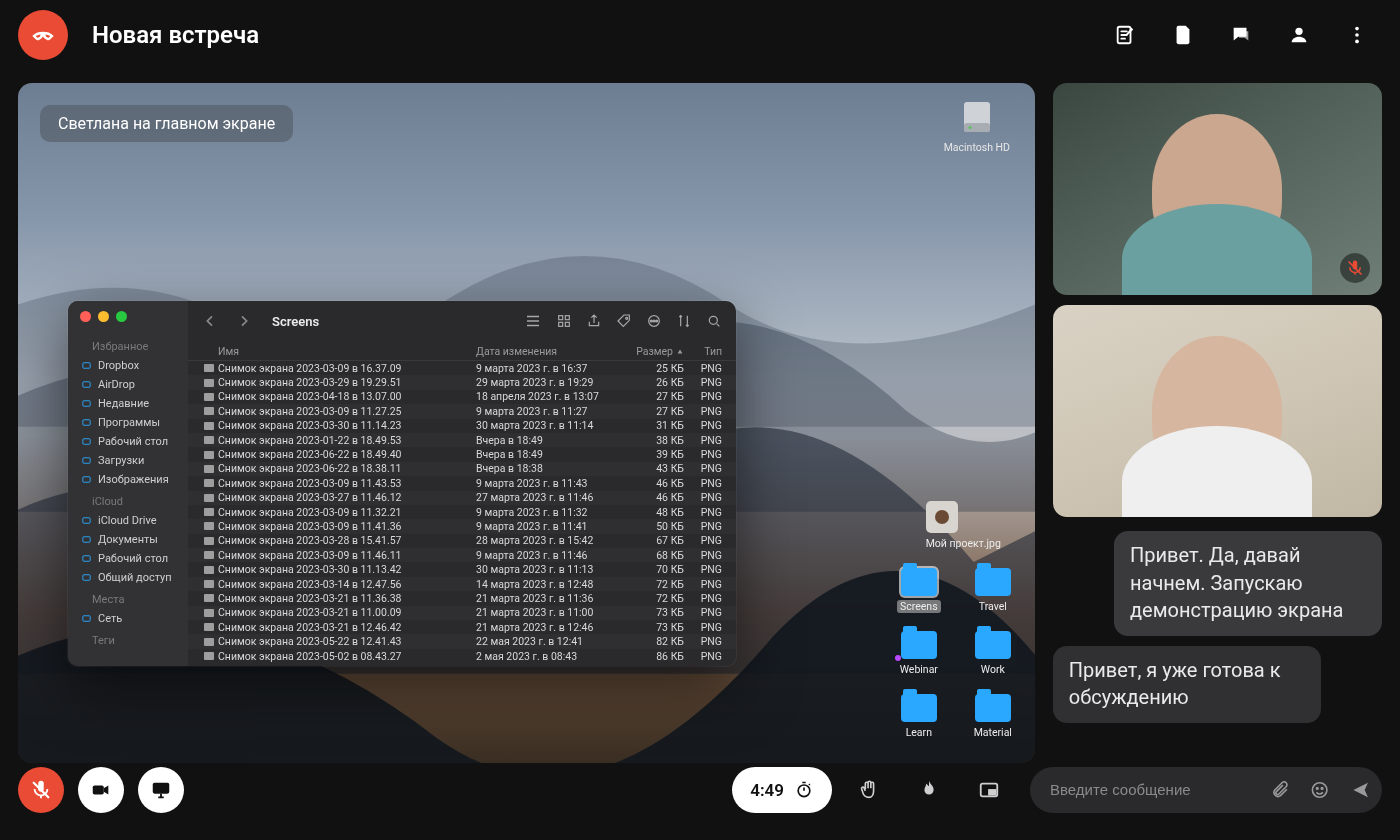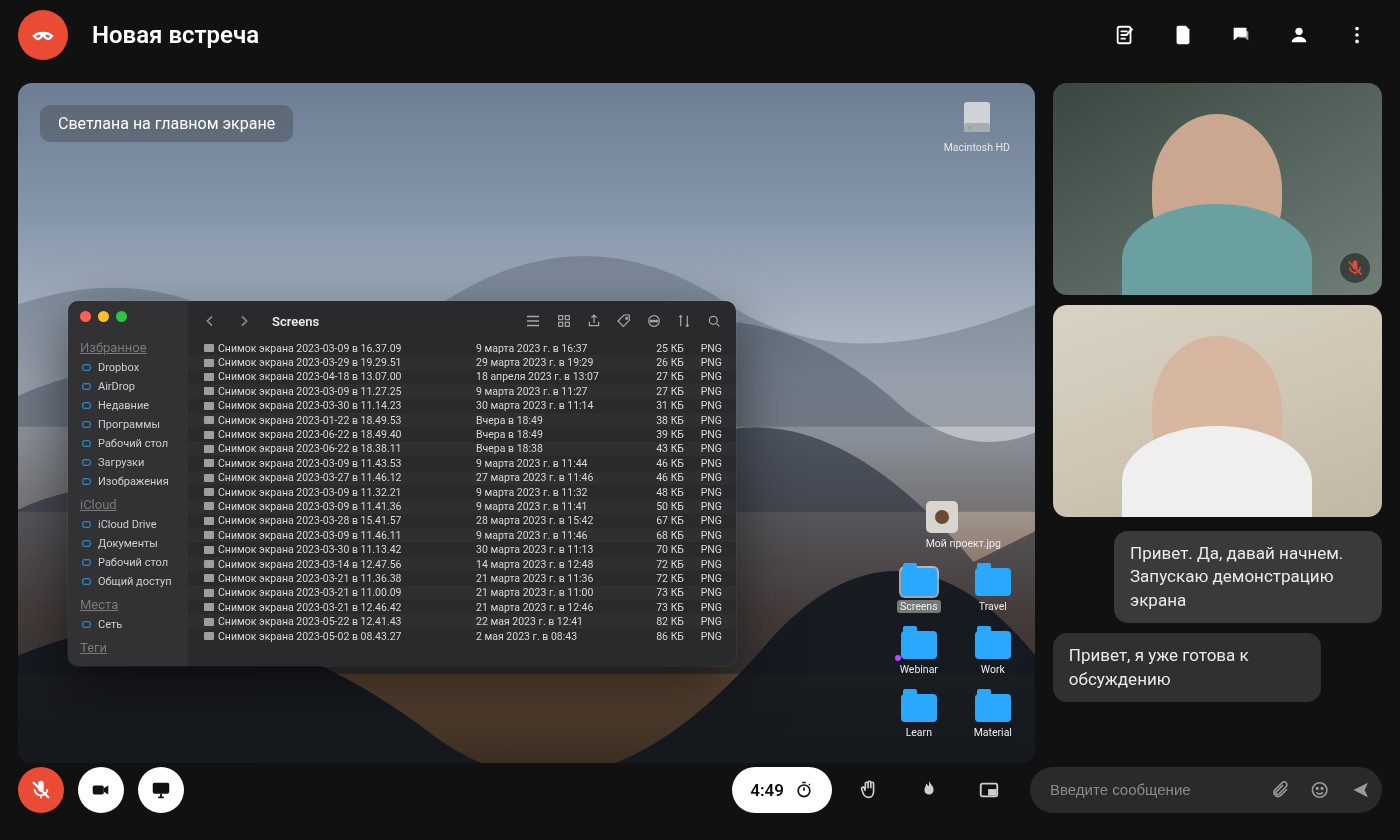--- a/index.html
+++ b/index.html
@@ -103,21 +103,21 @@
     font-size:11px;
   }
   .finder-sidebar {
     width:120px; background:#323234;
     padding:10px 0 0 0;
     color:#b9b9bb;
   }
   .traffic { display:flex; gap:7px; padding:0 0 12px 12px; }
   .traffic span { width:11px; height:11px; border-radius:50%; }
   .tr-r{background:#ff5f57;} .tr-y{background:#febc2e;} .tr-g{background:#28c840;}
-  .fs-section { font-size:13px; color:#7a7a7c; padding:6px 12px 3px;text-decoration:underline; }
+  .fs-section { font-size:11px; color:#7a7a7c; padding:6px 24px 3px; }
   .fs-item { display:flex; align-items:center; gap:6px; padding:3px 12px; color:#cfcfd1; }
   .fs-item .fs-ic { width:12px; height:12px; display:inline-flex; align-items:center; justify-content:center; color:#2aa8ff; }
 
   .finder-main { flex:1; display:flex; flex-direction:column; min-width:0; }
   .finder-toolbar {
     height:40px; display:flex; align-items:center; gap:14px;
     padding:0 14px; color:#c8c8ca;
   }
   .ft-nav { display:flex; gap:18px; color:#8a8a8c; }
   .ft-title { font-size:13px; font-weight:600; color:#eaeaea; margin-left:6px; }
@@ -179,21 +179,21 @@
     display:flex; align-items:center; justify-content:center;
   }
   .mic-muted svg{ color:#e94b35; }
 
   .chat-area { flex:1; display:flex; flex-direction:column; gap:10px; padding-top:4px;}
   .bubble {
     max-width: 268px;
     background:#303033;
     border-radius:14px;
     padding:11px 16px;
-    font-size:17px; line-height:1.38;
+    font-size:20px; line-height:1.38;
     color:#eaeaea;
   }
   .bubble.right { align-self:flex-end; background:#3a3a3d; }
   .bubble.left { align-self:flex-start; }
 
   
   .footer {
     position:absolute; left:0; right:0; bottom:12px;
     height:77px;
     display:flex; align-items:center;
@@ -500,20 +500,31 @@
               <circle cx="16" cy="12" r="1.5" fill="currentColor"></circle>
             </svg>
           <svg class="ft-ic i16" viewBox="0 0 24 24" fill="none" stroke="currentColor" stroke-width="1.8">
               <path d="M7 4v16M5 6l2-2 2 2M17 20V4M15 18l2 2 2-2"></path>
             </svg>
           <svg class="ft-ic i16" viewBox="0 0 24 24" fill="none" stroke="currentColor" stroke-width="1.8">
               <circle cx="11" cy="11" r="6"></circle>
               <path d="M20 20l-4-4"></path>
             </svg>
         </div>
+        <div class="finder-columns">
+          <div>Имя</div>
+          <div>Дата изменения</div>
+          <div class="col-size">
+              <span>Размер</span>
+              <svg width="8" height="8" viewBox="0 0 10 10">
+                <path d="M5 2l3 5H2z" fill="#9a9a9c"></path>
+              </svg>
+            </div>
+          <div class="col-type">Тип</div>
+        </div>
         <div class="finder-rows" id="finder-rows">
             <div class="frow">
               <span class="fic"></span>
               <span>Снимок экрана 2023-03-09 в 16.37.09</span>
               <span>9 марта 2023 г. в 16:37</span>
               <span class="c-size">25 КБ</span>
               <span class="c-type">PNG</span>
             </div>
             <div class="frow">
               <span class="fic"></span>
@@ -560,21 +571,21 @@
             <div class="frow">
               <span class="fic"></span>
               <span>Снимок экрана 2023-06-22 в 18.38.11</span>
               <span>Вчера в 18:38</span>
               <span class="c-size">43 КБ</span>
               <span class="c-type">PNG</span>
             </div>
             <div class="frow">
               <span class="fic"></span>
               <span>Снимок экрана 2023-03-09 в 11.43.53</span>
-              <span>9 марта 2023 г. в 11:44</span>
+              <span>9 марта 2023 г. в 11:43</span>
               <span class="c-size">46 КБ</span>
               <span class="c-type">PNG</span>
             </div>
             <div class="frow">
               <span class="fic"></span>
               <span>Снимок экрана 2023-03-27 в 11.46.12</span>
               <span>27 марта 2023 г. в 11:46</span>
               <span class="c-size">46 КБ</span>
               <span class="c-type">PNG</span>
             </div>

